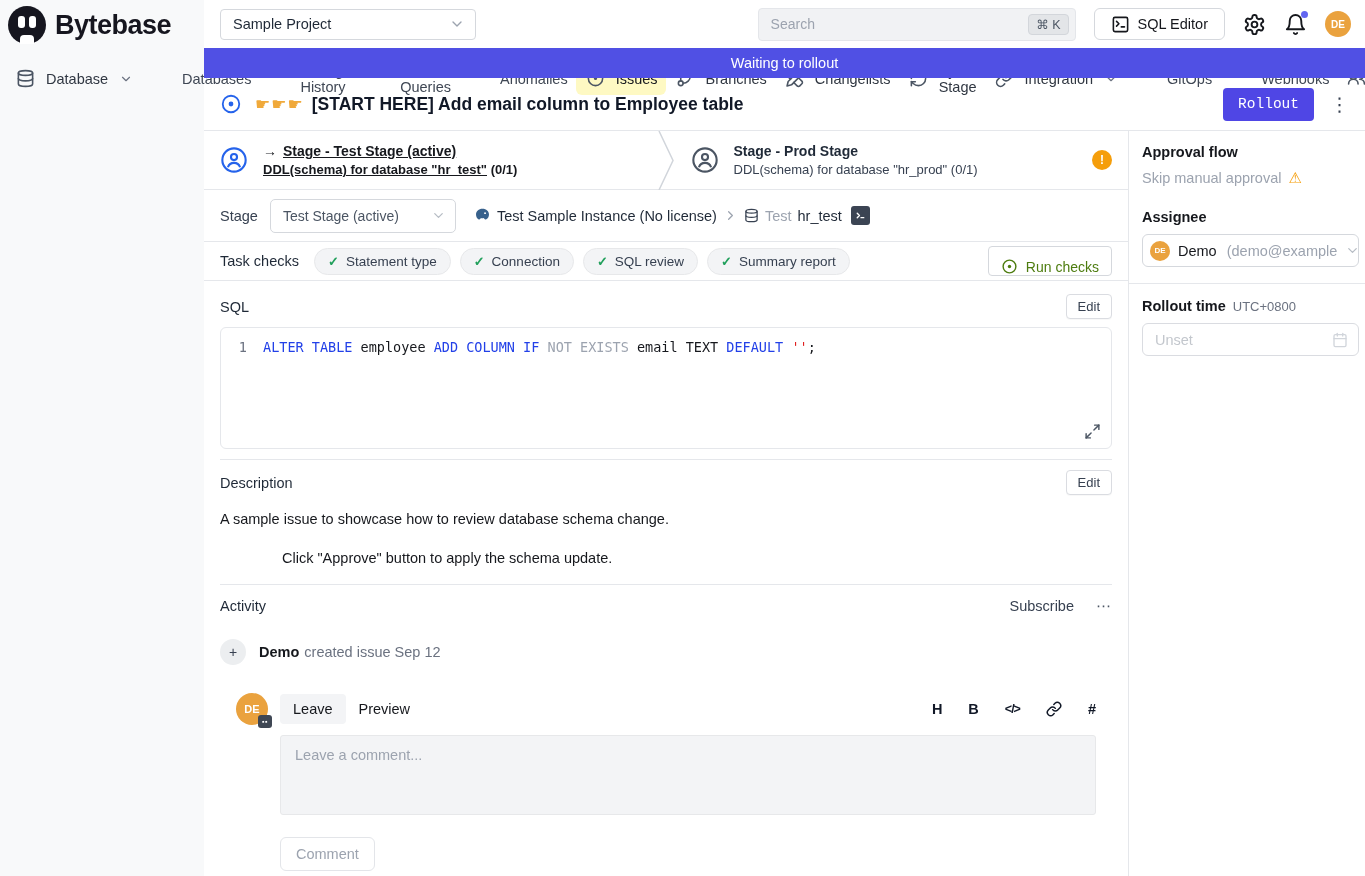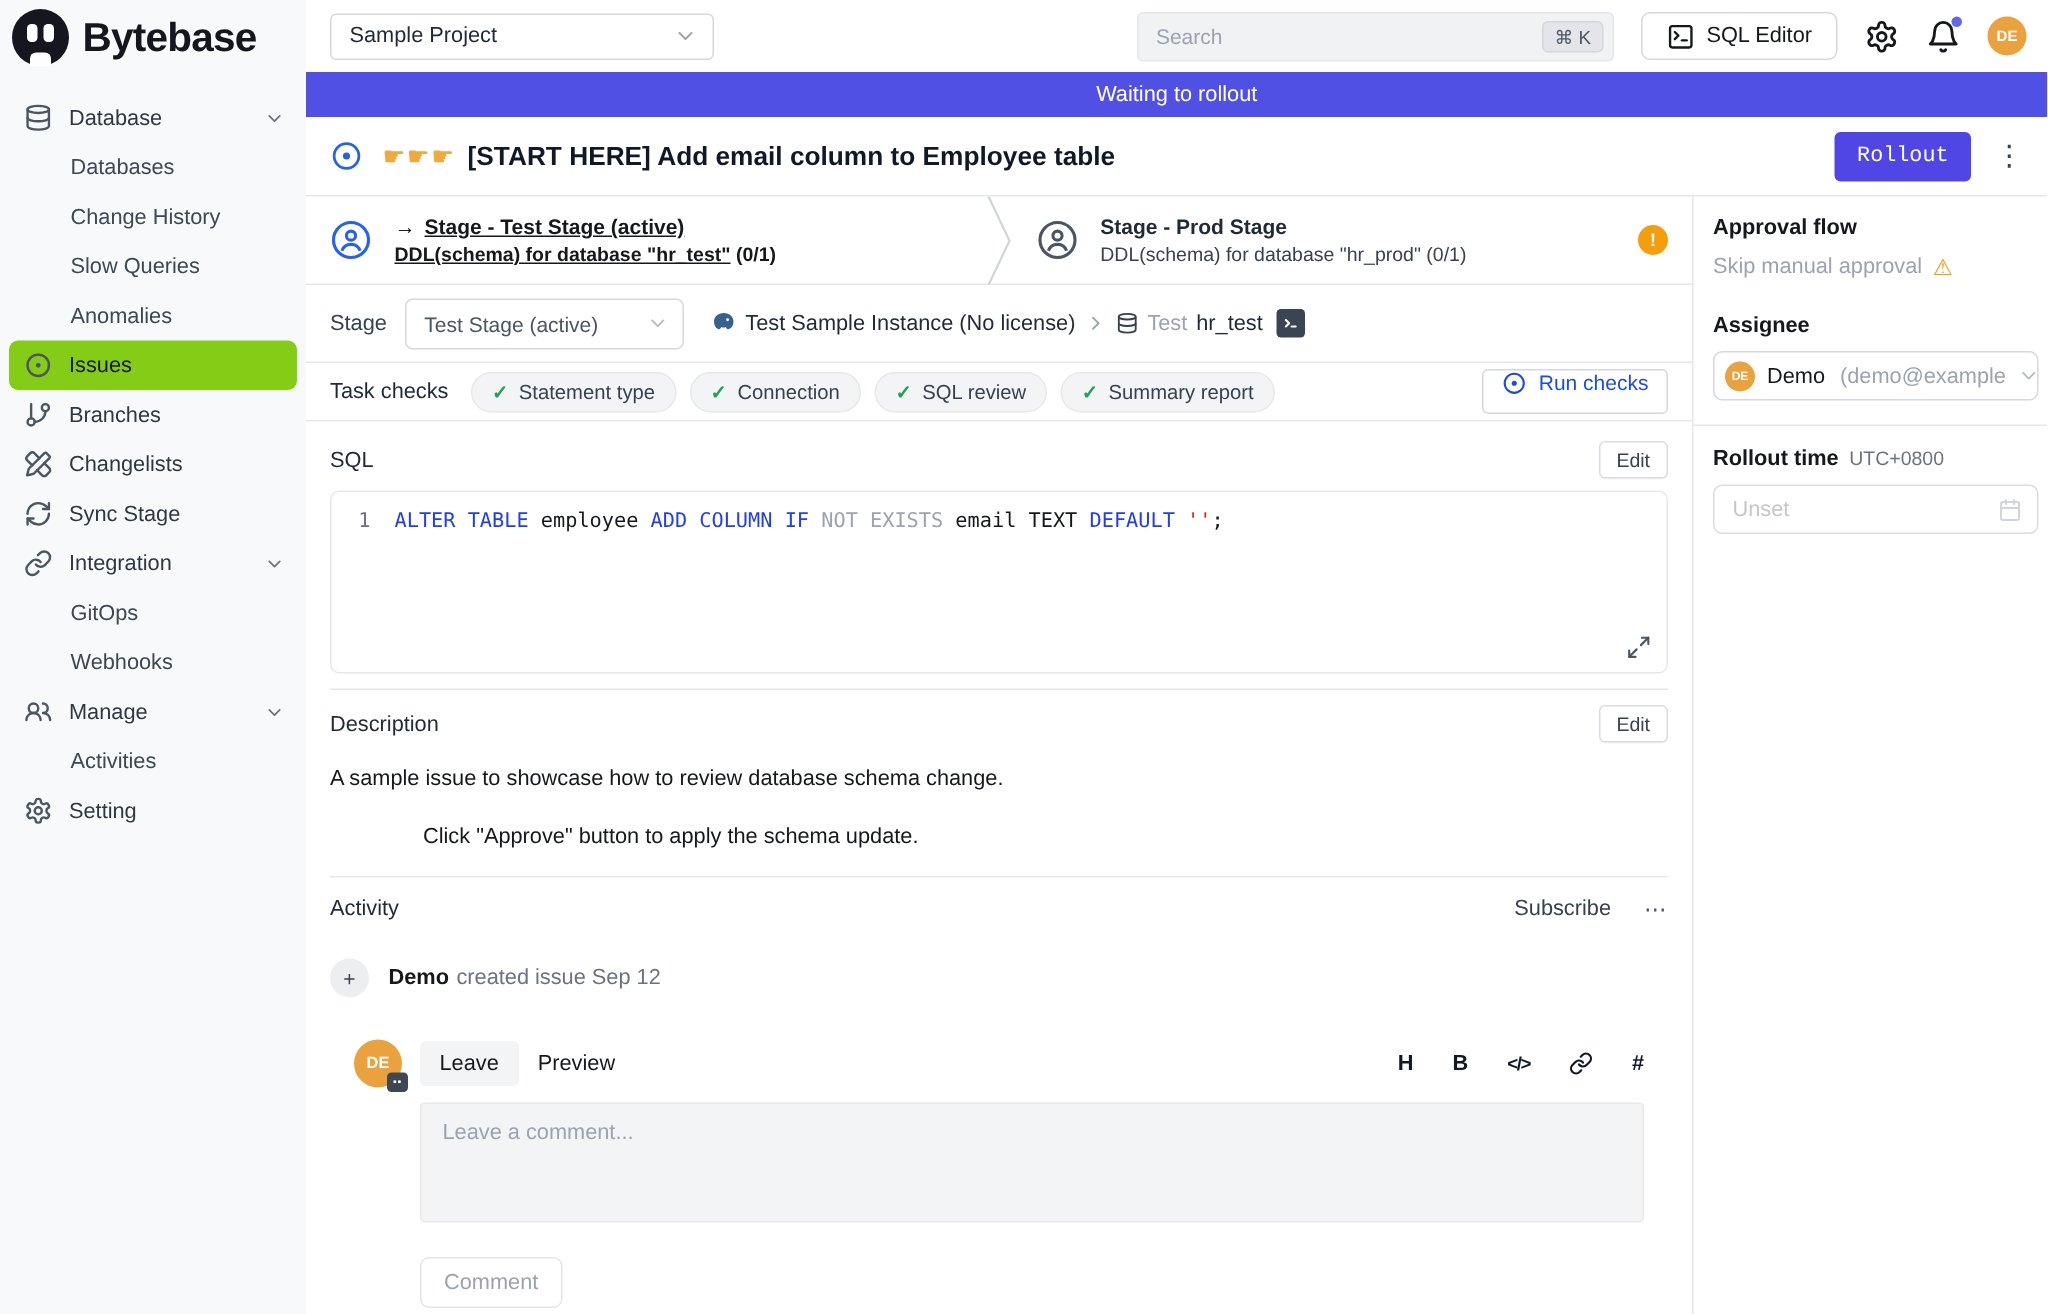--- a/index.html
+++ b/index.html
@@ -8,26 +8,26 @@
   .page { position:relative; width:1365px; height:876px; overflow:hidden; background:#fff; display:flex; }
 
   
   .sidebar { width:204px; flex:0 0 204px; background:#f8f9fa; height:100%; display:flex; flex-direction:column; }
   .logo { display:flex; align-items:center; gap:9px; padding:8px 10px 6px 8px; height:48px; }
   .logo-mark { width:38px; height:38px; border-radius:50%; background:#16161f; position:relative; flex:0 0 38px; }
   .logo-mark .eye { position:absolute; top:10px; width:7px; height:12px; border-radius:3px; background:#fff; }
   .logo-mark .eye.l { left:10px; } .logo-mark .eye.r { left:21px; }
   .logo-mark .chin { position:absolute; bottom:0px; left:12px; width:14px; height:9px; background:#fff; border-radius:4px 4px 0 0; }
   .logo-text { font-size:27px; font-weight:800; letter-spacing:-0.5px; color:#16161f; }
-  .nav { padding:14px 6px 0 6px; display:flex; flex-direction:column; }
+  .nav { padding:14px 6px 0 6px; display:flex; flex-direction:row; }
   .nav-item { display:flex; align-items:center; height:33px; padding:0 8px 0 10px; border-radius:6px; font-size:14.5px; color:#303742; gap:11px; cursor:pointer; }
   .nav-item .ic { color:#4b5563; }
   .nav-item.parent { font-weight:500; }
   .nav-item.child { padding-left:41px; color:#3f4754; font-weight:400; }
-  .nav-item.active { background:#84cc16; color:#16181d; font-weight:500; }
+  .nav-item.active { background:#fef9c3; color:#16181d; font-weight:500; }
   .nav-item .chev { margin-left:auto; color:#6b7280; }
   .ic { display:inline-flex; }
   .ic svg { display:block; }
 
   
   .content-col { flex:1; display:flex; flex-direction:column; height:100%; min-width:0; }
 
   .topbar { height:48px; flex:0 0 48px; background:#fff; display:flex; align-items:center; padding:0 14px 0 16px; }
   .proj-select { width:256px; height:31px; border:1px solid #d5d8dd; border-radius:4px; background:#fff; display:flex; align-items:center; padding:0 10px 0 12px; font-size:14.5px; color:#1f2937; cursor:pointer; }
   .proj-select .chev { margin-left:auto; color:#9ca3af; }
@@ -78,21 +78,21 @@
   .stage-select .chev { margin-left:auto; color:#b6bcc4; }
   .crumb { display:flex; align-items:center; gap:6px; font-size:14.5px; color:#1f2937; margin-left:6px; }
   .crumb .muted { color:#9ca3af; }
   .mini-term { width:19px; height:19px; background:#3b4453; border-radius:3px; color:#fff; display:flex; align-items:center; justify-content:center; margin-left:3px; cursor:pointer; }
 
   
   .checks-row { height:40px; flex:0 0 40px; border-top:1px solid #e5e7eb; border-bottom:1px solid #e5e7eb; display:flex; align-items:center; padding:0 16px; gap:9px; }
   .checks-row .lbl { font-size:14.5px; color:#1f2937; margin-right:6px; }
   .pill { height:27px; border-radius:14px; background:#f3f4f6; border:1px solid #e7e8ea; display:flex; align-items:center; gap:7px; padding:0 13px; font-size:13.5px; color:#374151; cursor:pointer; }
   .pill .chk { color:#22a05c; font-weight:700; font-size:13px; }
-  .run-btn { margin-left:auto; height:30px; border:1px solid #d5d8dd; border-radius:4px; background:#fff; display:flex; align-items:flex-start; gap:8px; padding:0 12px; font-size:14px; color:#1d4ed8; cursor:pointer; }
+  .run-btn { margin-left:auto; height:30px; border:1px solid #d5d8dd; border-radius:4px; background:#fff; display:flex; align-items:flex-end; gap:8px; padding:0 12px; font-size:14px; color:#4d7c0f; cursor:pointer; }
 
   
   .sql-section { padding:13px 16px 0 16px; }
   .sec-head { display:flex; align-items:center; }
   .sec-title { font-size:14.5px; font-weight:400; color:#1f2937; }
   .edit-btn { margin-left:auto; border:1px solid #dadce1; background:#fff; border-radius:4px; font-size:13px; color:#374151; padding:4px 11px; cursor:pointer; font-family:"Liberation Sans",sans-serif; box-shadow:0 1px 1px rgba(0,0,0,.03); }
   .code-block { margin-top:8px; border:1px solid #e5e7eb; border-radius:6px; height:122px; position:relative; padding:11px 0; }
   .code-line { font-family:"DejaVu Sans Mono", monospace; font-size:13.5px; white-space:pre; display:flex; }
   .line-no { width:42px; text-align:right; padding-right:16px; color:#6b7280; flex:0 0 42px; }
   .tok-kw { color:#2240e8; } .tok-pl { color:#16181d; } .tok-mu { color:#9ca3af; } .tok-st { color:#e02020; }

